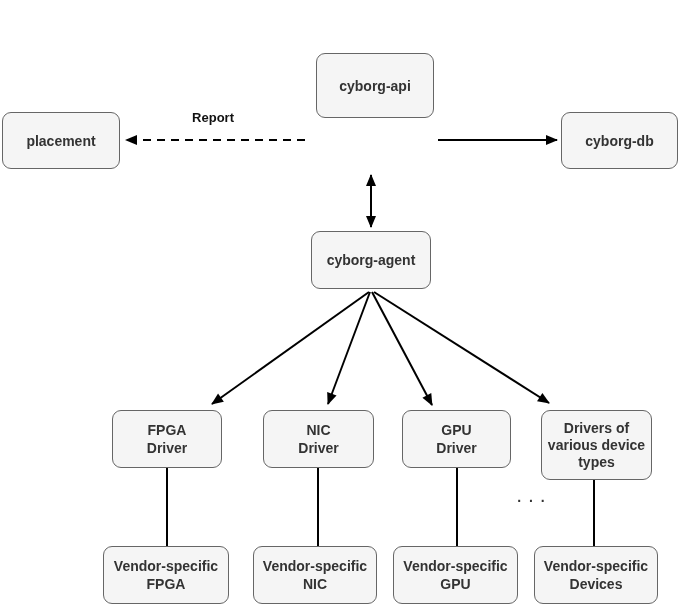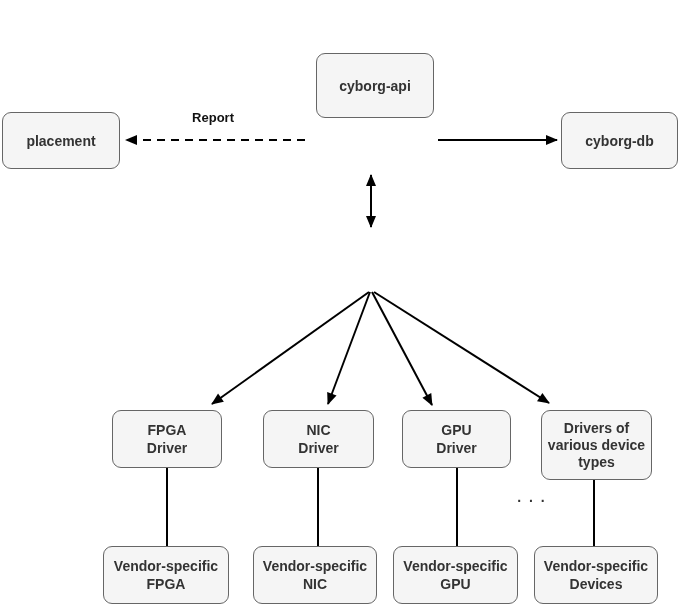--- a/index.html
+++ b/index.html
@@ -89,20 +89,23 @@
 
   <div class="node" style="left:2px; top:112px; width:118px; height:57px;">
     <span>placement</span>
   </div>
 
 
   <div class="node" style="left:561px; top:112px; width:117px; height:57px;">
     <span>cyborg-db</span>
   </div>
 
+  <div class="node" style="left:311px; top:231px; width:120px; height:58px;">
+    <span>cyborg-agent</span>
+  </div>
 
   <div class="node" style="left:112px; top:410px; width:110px; height:58px;">
     <span>FPGA
 Driver</span>
   </div>
 
   <div class="node" style="left:263px; top:410px; width:111px; height:58px;">
     <span>NIC
 Driver</span>
   </div>

